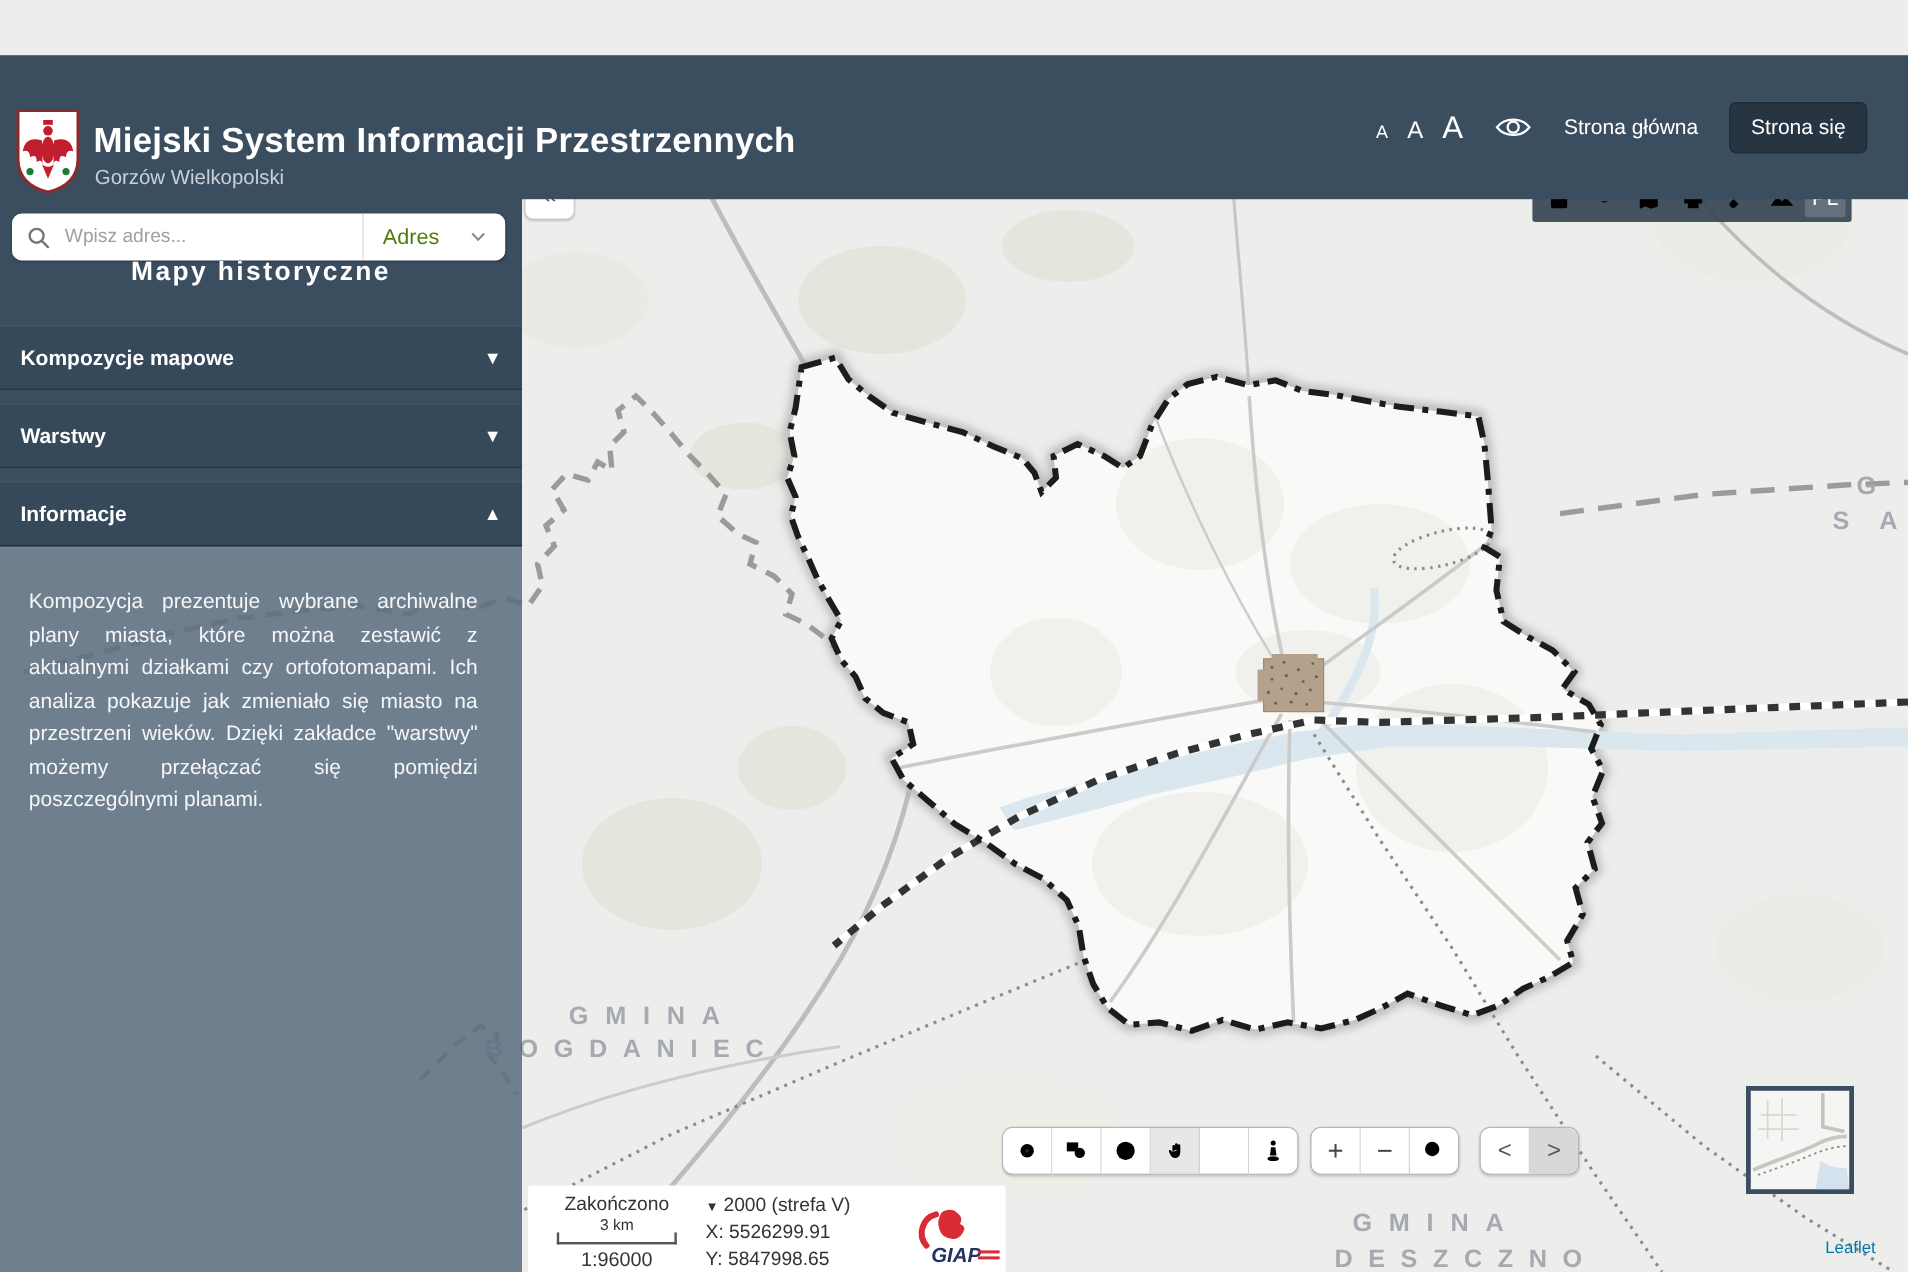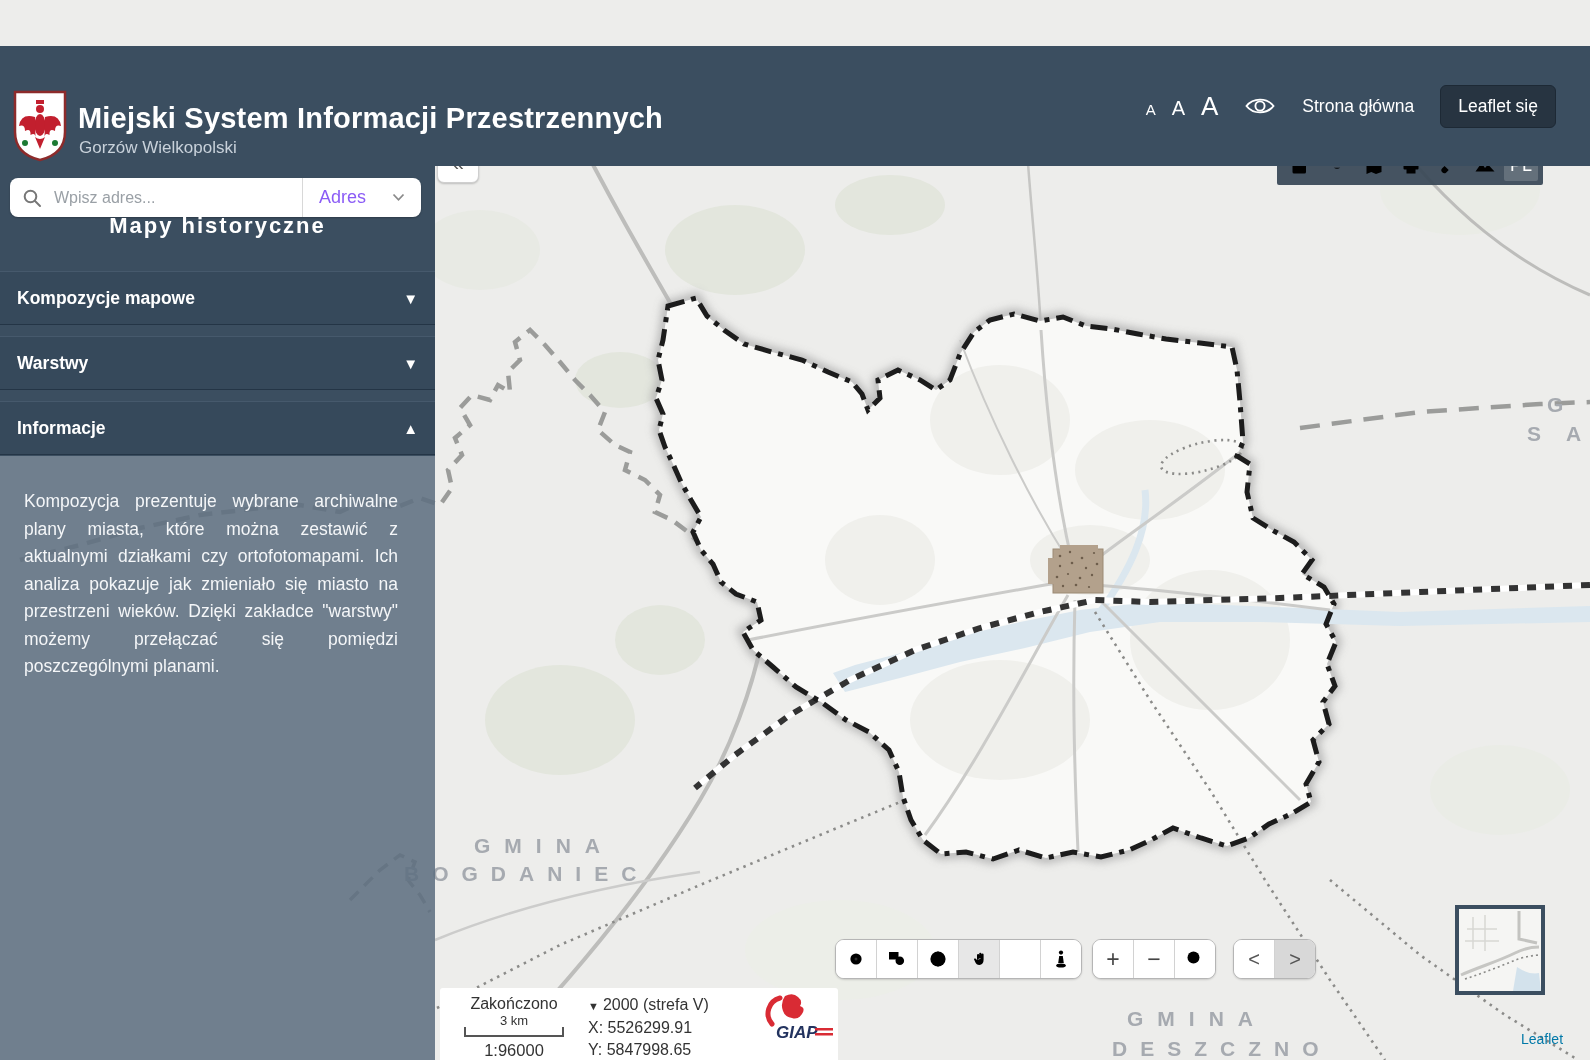--- a/index.html
+++ b/index.html
@@ -27,21 +27,21 @@
   
   .sidebar{position:absolute;left:0;top:120px;width:435px;height:940px;z-index:30;}
   .sb-top{position:absolute;left:0;top:0;width:435px;height:336px;background:#3b4e60;}
   .sb-info{position:absolute;left:0;top:336px;width:435px;height:604px;background:rgba(95,112,129,0.88);}
   .searchbox{position:absolute;left:10px;top:22px;width:411px;height:39px;background:#fff;border-radius:8px;
              display:flex;align-items:center;box-shadow:0 1px 2px rgba(0,0,0,.25);margin-top:36px;}
   .searchbox .mag{margin:0 10px 0 12px;display:flex;}
   .searchbox input{flex:1;border:none;outline:none;font-size:16px;color:#444;background:transparent;}
   .searchbox input::placeholder{color:#9aa0a6;}
   .sb-divider{width:1px;height:39px;background:#d8d8d8;}
-  .adres{width:118px;display:flex;align-items:center;justify-content:center;gap:26px;font-size:18px;color:#8b5cf6;cursor:pointer;}
+  .adres{width:118px;display:flex;align-items:center;justify-content:center;gap:26px;font-size:18px;color:#4d7c0f;cursor:pointer;}
   .panel-title{position:absolute;left:0;top:93px;width:435px;text-align:center;color:#fff;
                font-size:22px;font-weight:bold;letter-spacing:2px;}
   .acc-row{position:absolute;left:0;width:435px;height:54px;background:#36495b;
            border-top:1px solid #46596c;border-bottom:1px solid #243546;
            display:flex;align-items:center;justify-content:space-between;padding:0 17px;box-sizing:border-box;cursor:pointer;}
   .acc-row .lbl{color:#fff;font-size:17.5px;font-weight:bold;}
   .acc-row .car{color:#fff;font-size:15px;}
   .info-text{position:absolute;left:24px;top:368px;width:374px;color:#f4f6f8;font-size:17.5px;
              line-height:27.5px;text-align:justify;}
 
@@ -73,21 +73,21 @@
           display:flex;border-radius:3px 3px 0 0;}
   .st-col1{width:148px;display:flex;flex-direction:column;align-items:center;padding-top:7px;}
   .st-status{font-size:16px;color:#333;}
   .scalebar{position:relative;width:96px;height:9px;border-left:2px solid #555;border-right:2px solid #555;
             border-bottom:2px solid #555;margin-top:14px;}
   .scalebar .sb-lab{position:absolute;left:0;right:0;top:-14px;text-align:center;font-size:13px;color:#333;}
   .st-scale{font-size:16.5px;color:#333;margin-top:4px;}
   .st-col2{width:168px;padding-top:6px;font-size:16px;color:#333;line-height:22px;}
   .st-crs{cursor:pointer;}
   .st-crs .car{font-size:11px;margin-right:4px;}
-  .st-logo{flex:1;display:flex;align-items:flex-start;justify-content:center;}
+  .st-logo{flex:1;display:flex;align-items:flex-end;justify-content:center;}
 
   
   .minimap{position:absolute;left:1455px;top:905px;width:82px;height:82px;border:4px solid #3b4e60;background:#f5f5f3;
            z-index:24;cursor:pointer;}
   .leaflet{position:absolute;left:1521px;top:1031px;font-size:14px;color:#0078a8;z-index:24;cursor:pointer;}
 </style>
 </head>
 <body>
 
 <div id="app">
@@ -224,21 +224,21 @@
         <span class="fs-m">A</span>
         <span class="fs-l">A</span>
       </div>
       <div class="eye">
         <svg width="32" height="22" viewBox="0 0 32 22">
           <path d="M2.5 11 C9 2.5 23 2.5 29.5 11 C23 19.5 9 19.5 2.5 11 Z" fill="none" stroke="#fff" stroke-width="1.9"></path>
           <circle cx="16" cy="11" r="4.6" fill="none" stroke="#fff" stroke-width="1.9"></circle>
         </svg>
       </div>
       <div class="home">Strona główna</div>
-      <button class="login">Leaflet się</button>
+      <button class="login">Strona się</button>
     </div>
   </div>
 
   <div class="sidebar">
     <div class="sb-top"></div>
     <div class="sb-info"></div>
 
     <div class="searchbox">
       <span class="mag">
         <svg width="20" height="20" viewBox="0 0 20 20">

